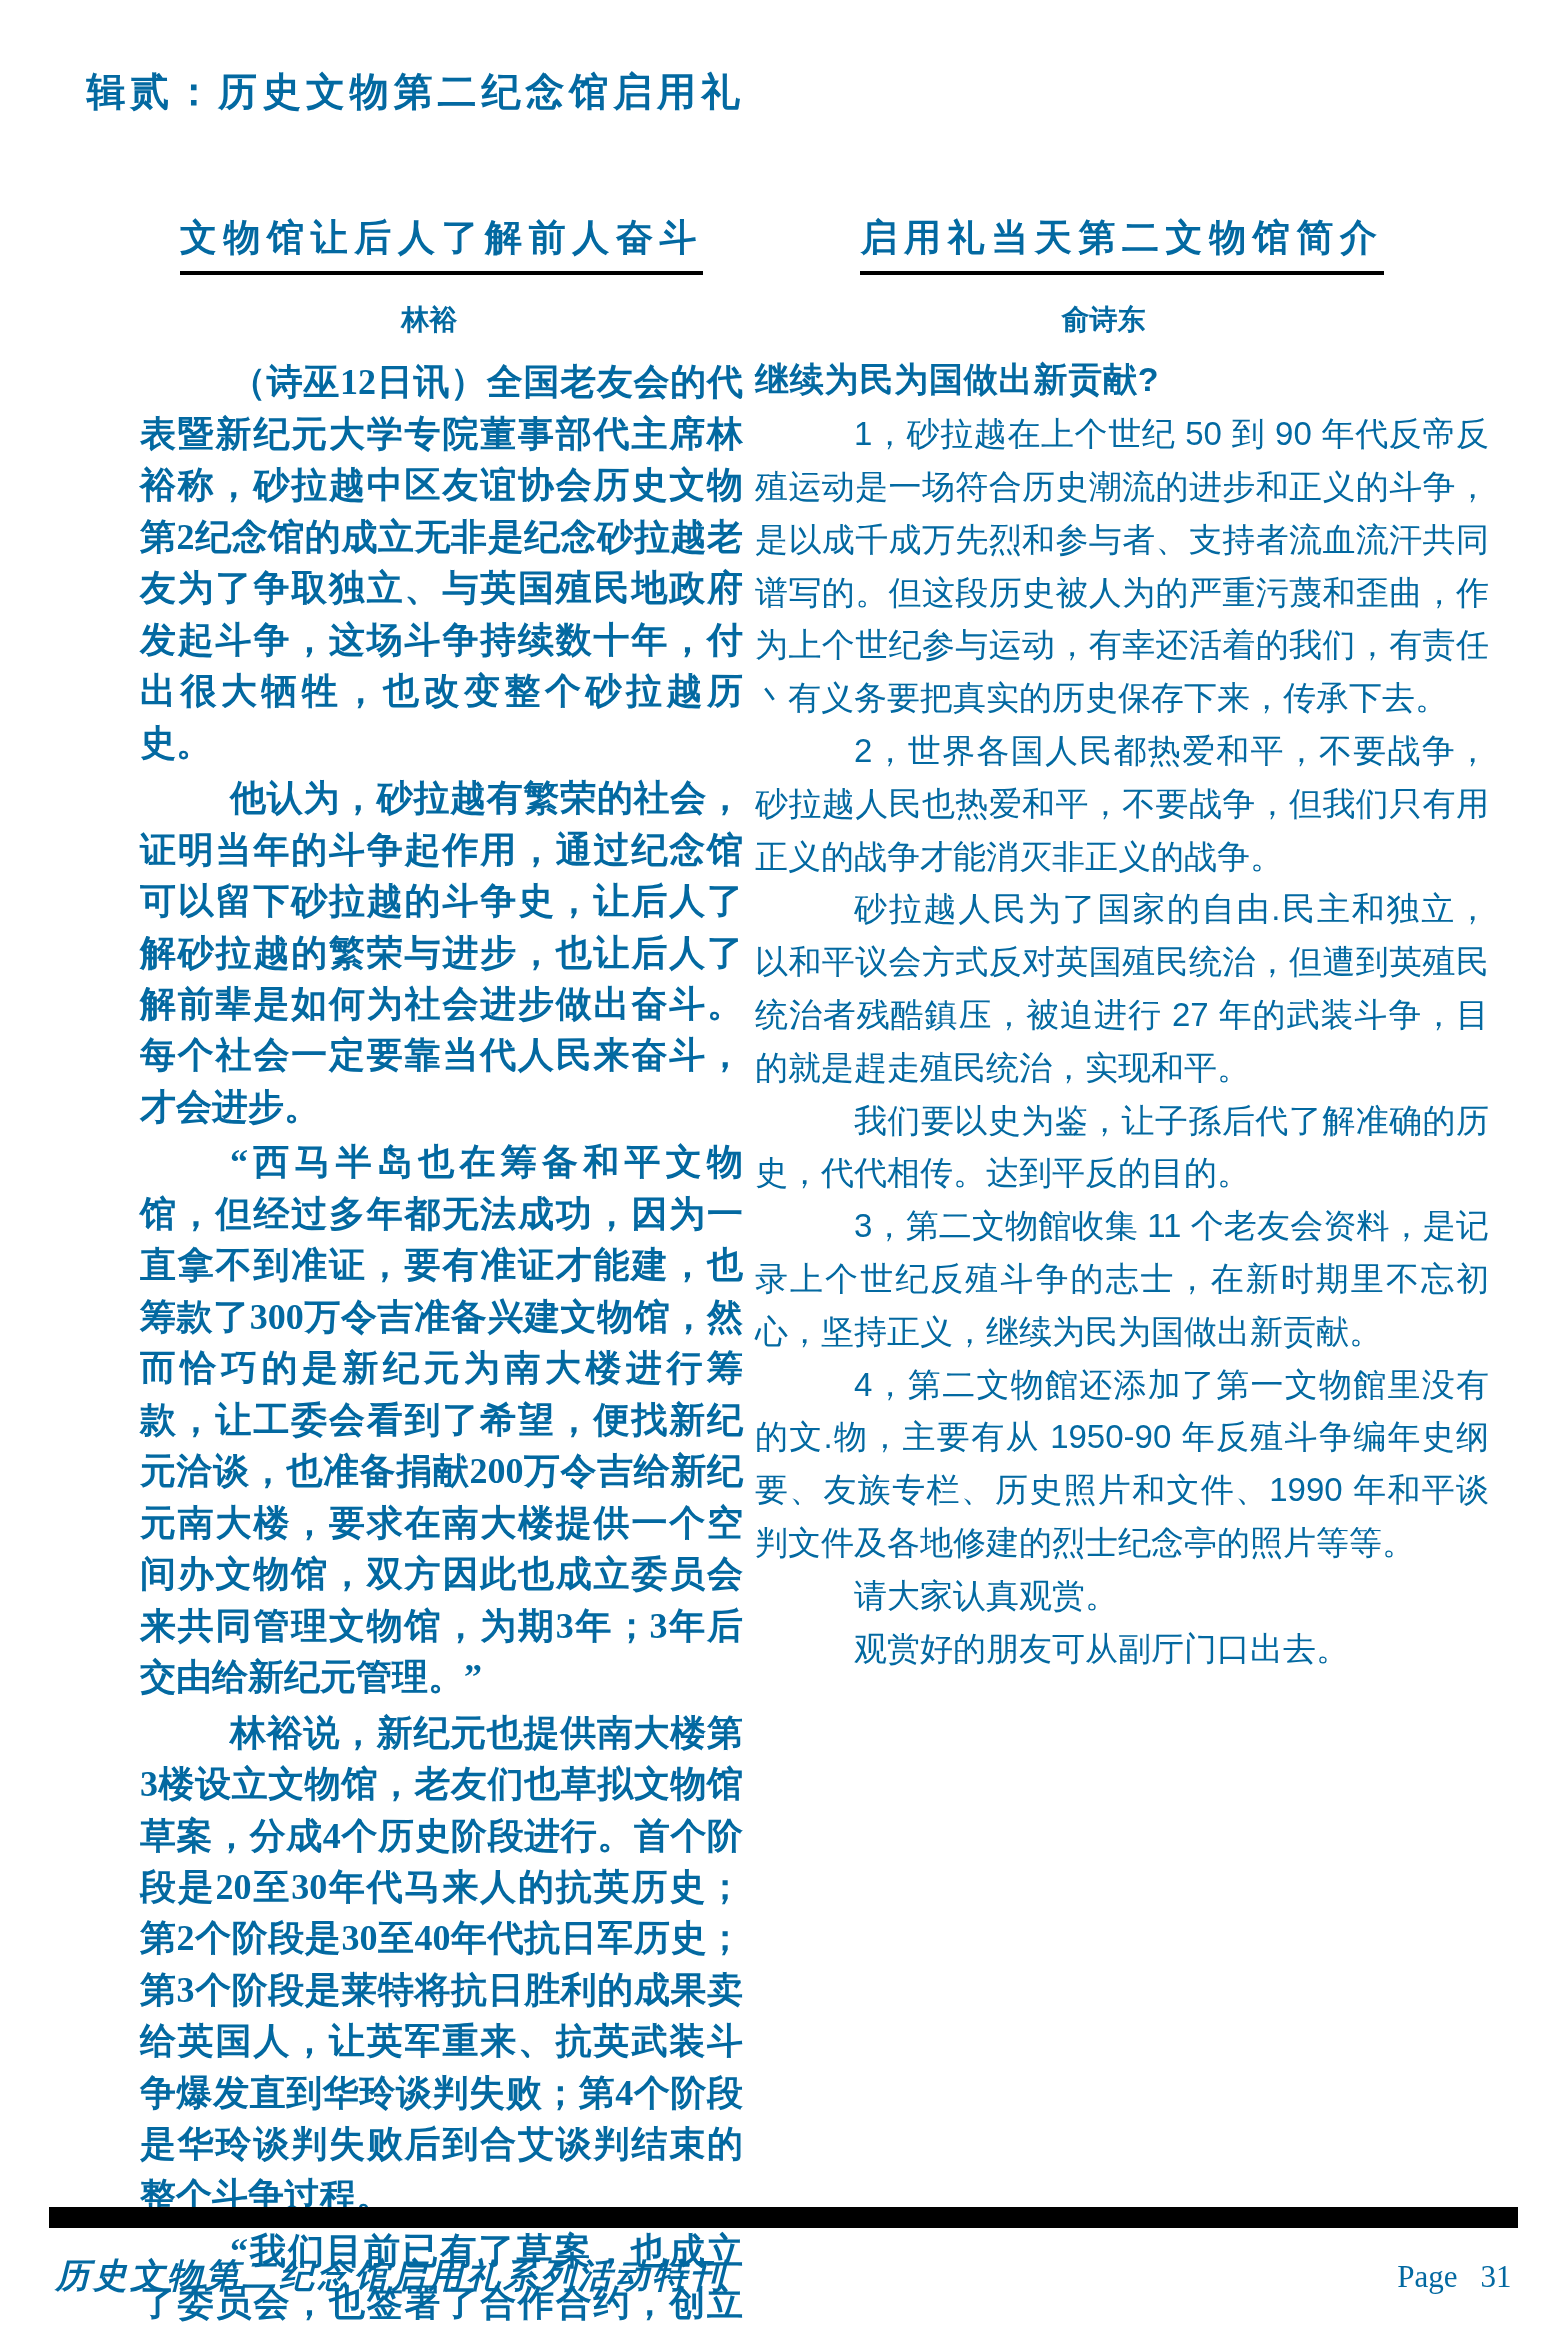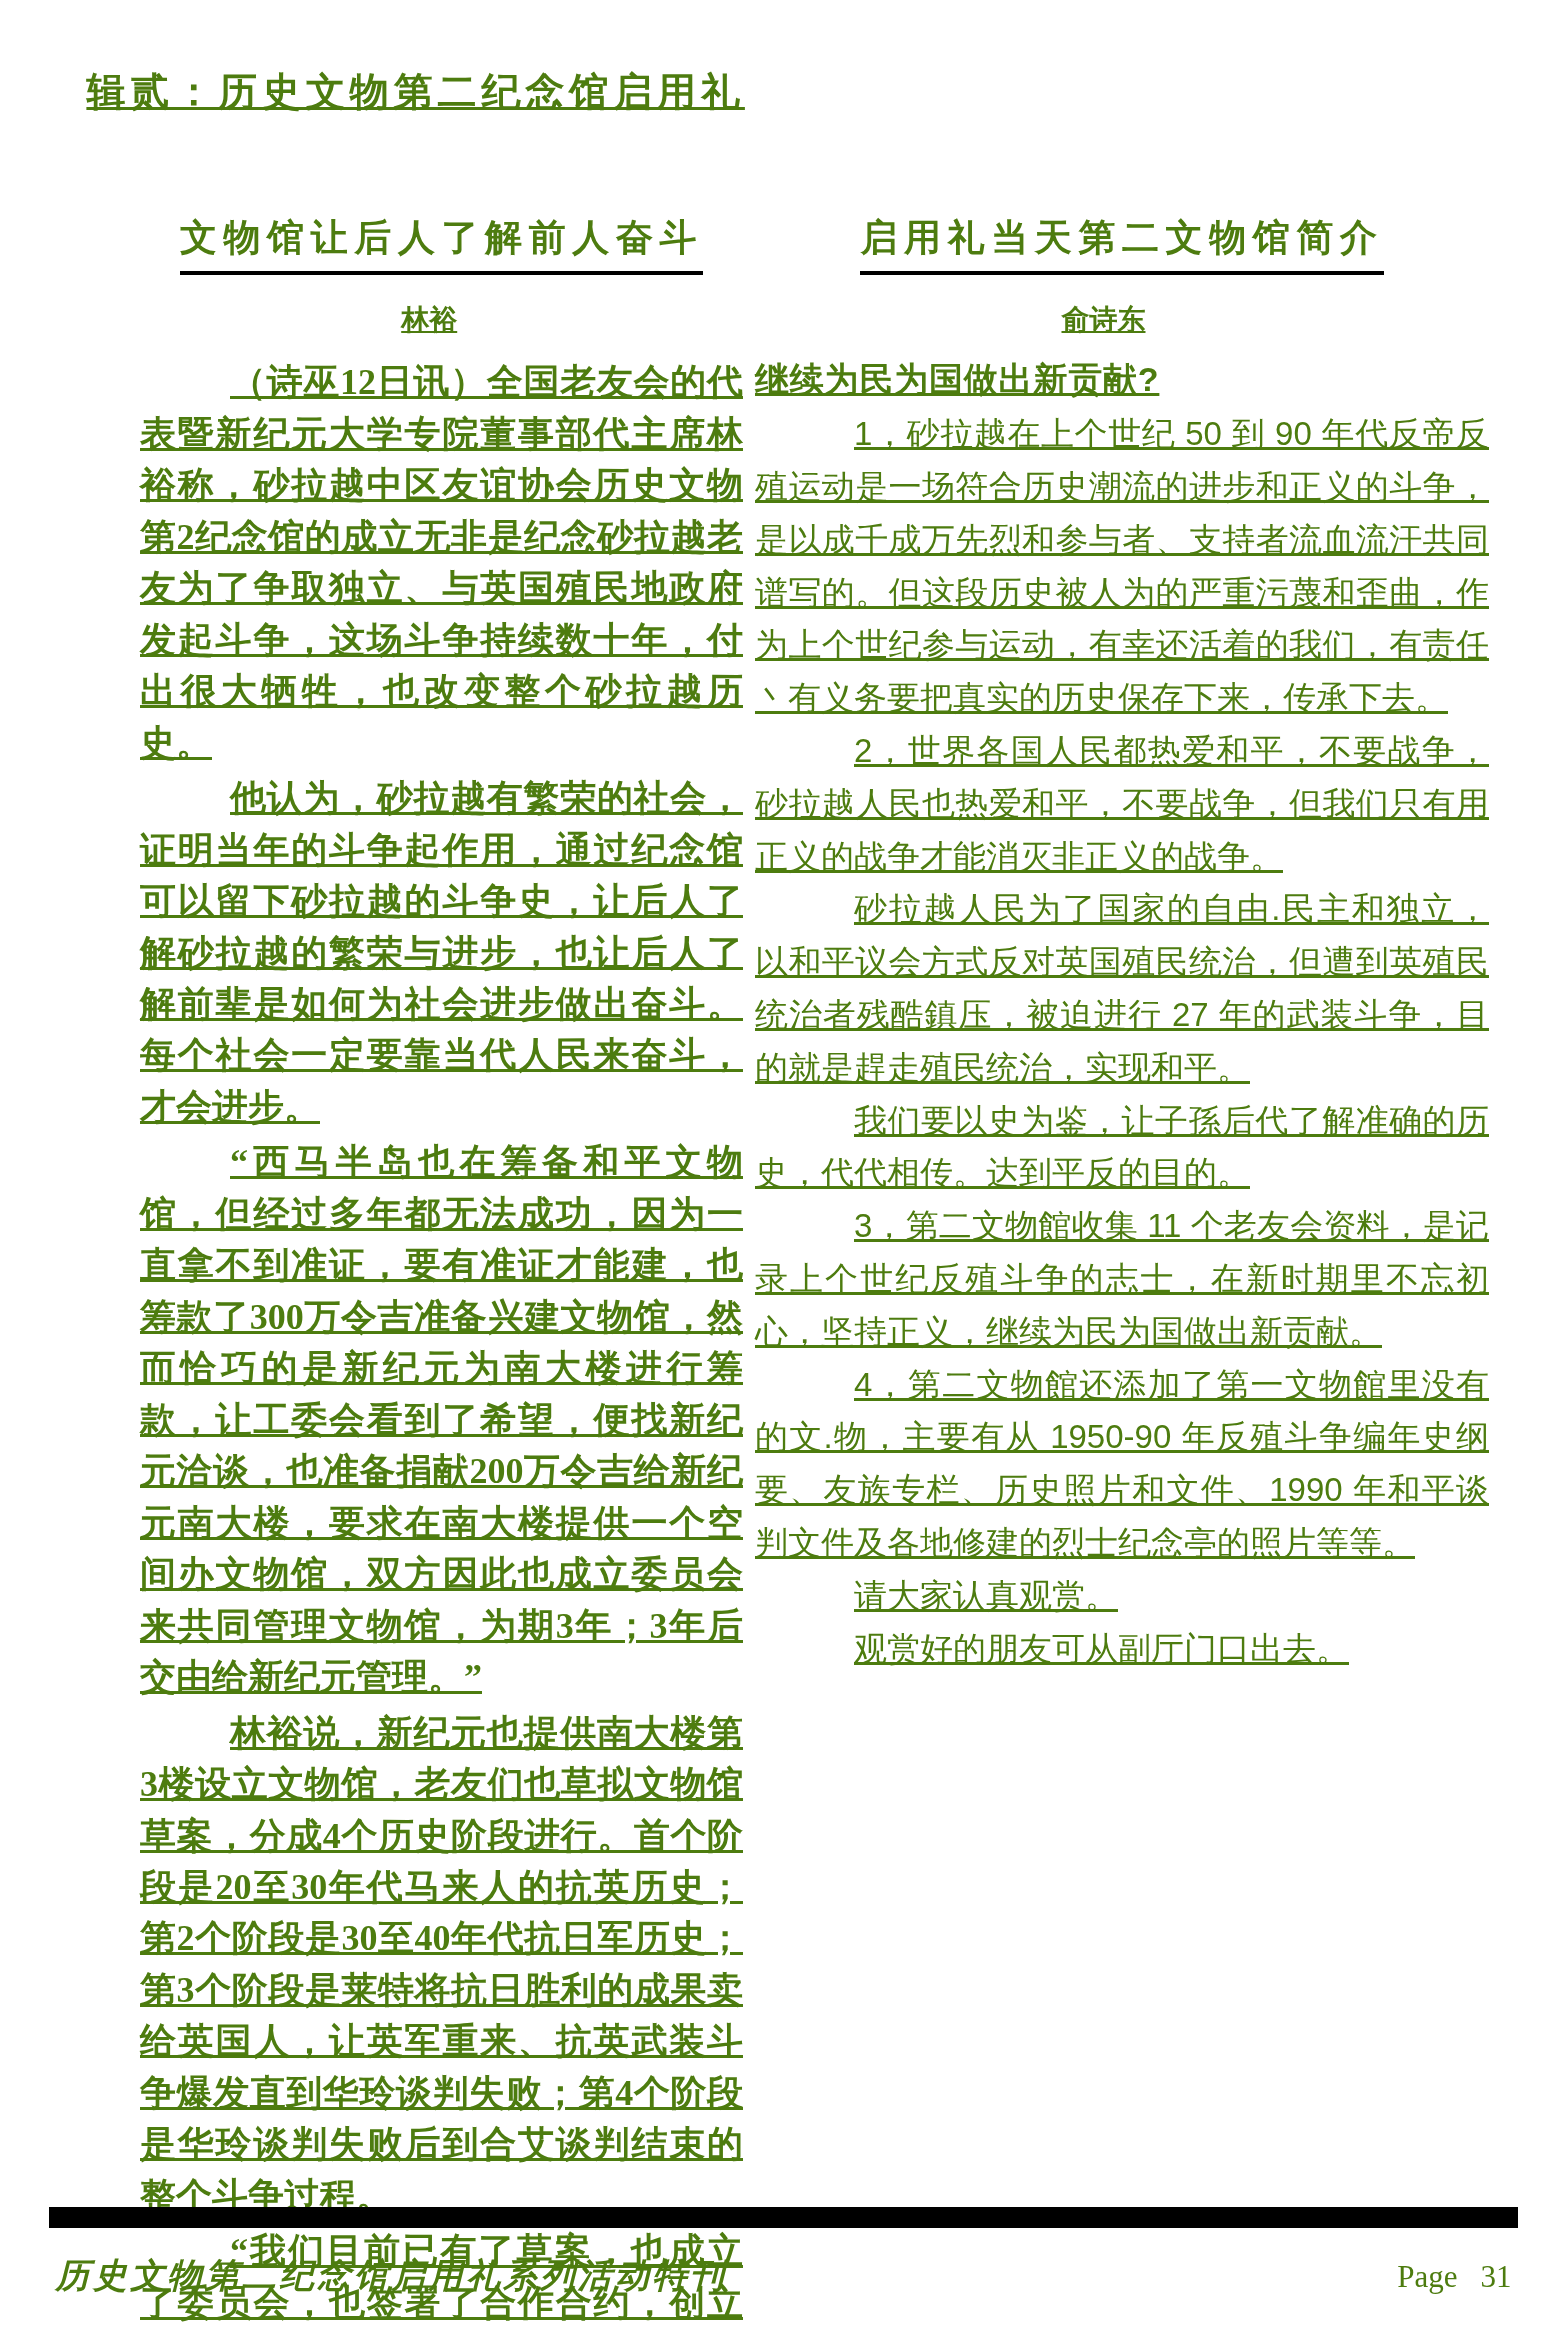--- a/index.html
+++ b/index.html
@@ -2,26 +2,25 @@
 <html style="font-size:13px"><head>
 <meta charset="utf-8">
 <style>
   html, body { margin: 0; padding: 0; background: #d8d8d8; }
   .page {
     position: relative;
     width: 1566px;
     height: 2330px;
     margin: 0 auto;
     background: #ffffff;
-    color: #4d7c0f;
+    color: #0369a1;
     box-sizing: border-box;
     padding: 57px 57px 0 70px;
     overflow: hidden;
     font-family: "Liberation Serif", serif;
-    text-decoration: underline;
   }
   .page-header {
     margin: 8.2px 0 0 16.4px;
     font-size: 39px;
     font-weight: bold;
     letter-spacing: 4.9px;
     font-family: "Liberation Serif", serif;
   }
   .columns {
     display: flex;

